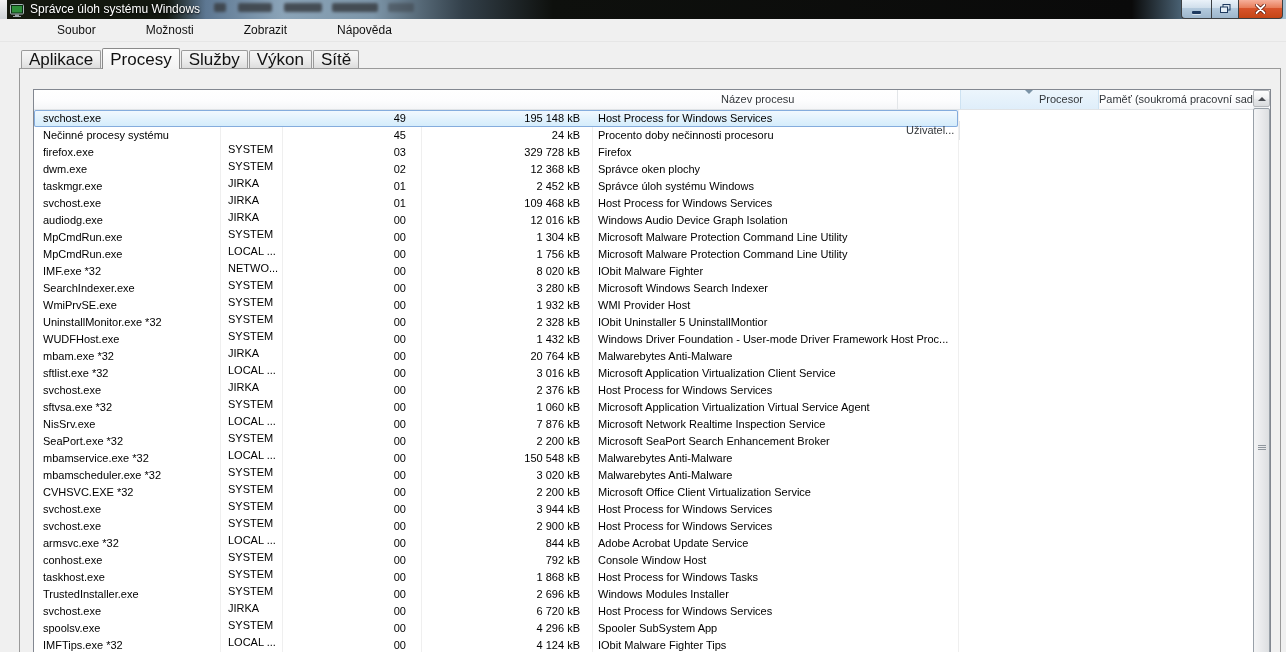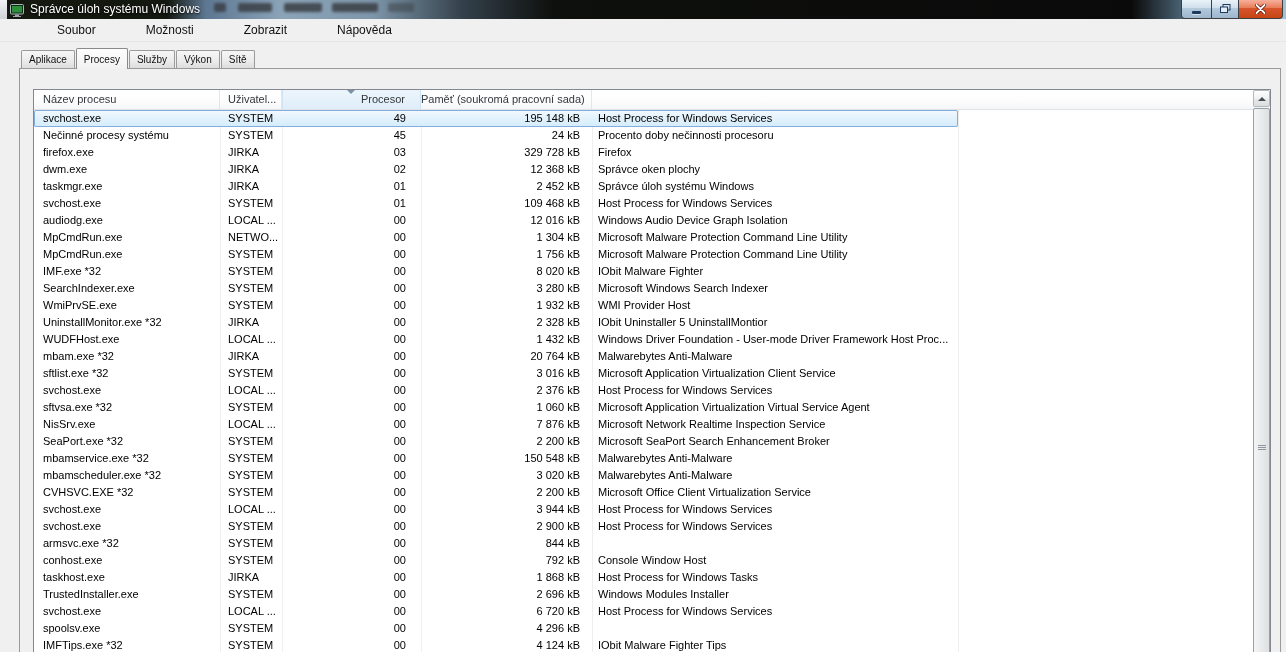--- a/index.html
+++ b/index.html
@@ -34,48 +34,48 @@
 
   
   .menubar{position:absolute;top:19px;left:0;width:1286px;height:23px;background:#f0f0f0;
     border-bottom:1px solid #e6e6e6;display:flex;align-items:center;padding-left:15px;
     box-sizing:border-box;}
   .menu-item{font-size:12px;color:#111;padding:2px 8px;white-space:nowrap;margin-left:34px;}
 
   
   .tabstrip{position:absolute;top:47px;left:21px;height:21px;display:flex;
     align-items:flex-end;z-index:5;}
-  .tab{box-sizing:border-box;font-size:10px;color:#111;white-space:nowrap;
+  .tab{box-sizing:border-box;font-size:17px;color:#111;white-space:nowrap;
     background:linear-gradient(#f6f6f6,#ebebeb 60%,#dddddd);
     border:1px solid #9a9a9a;border-bottom:none;border-radius:2px 2px 0 0;
     height:18px;line-height:16px;padding:1px 7px 0 7px;margin-right:1px;}
   .tab.active{background:linear-gradient(#fdfdfd,#f2f2f2);height:21px;line-height:18px;
     padding-top:2px;margin-bottom:-1px;border-color:#8a8a8a;position:relative;z-index:6;}
 
   
   .tabpage{position:absolute;left:19px;top:68px;width:1262px;height:600px;
     background:#f0f0f0;border:1px solid #9a9a9a;box-sizing:border-box;}
 
   
   .listview{position:absolute;left:13px;top:20px;width:1238px;height:570px;
     background:#fff;border:1px solid #828790;box-sizing:border-box;}
-  .lv-header{position:absolute;top:0;left:0;right:8px;height:20px;box-sizing:border-box;
+  .lv-header{position:absolute;top:0;left:0;right:0;height:20px;box-sizing:border-box;
     display:flex;background:linear-gradient(#ffffff,#fdfdfe 55%,#f5f6f8);
-    border-bottom:1px solid #e0e3e6;z-index:2;}
+    border-bottom:1px solid #e0e3e6;z-index:2;justify-content:flex-end;}
   .hcell{box-sizing:border-box;position:relative;height:19px;line-height:19px;
     font-size:11px;color:#33373b;border-right:1px solid #e3e6e9;
     white-space:nowrap;overflow:hidden;}
   .hcell.sorted{background:linear-gradient(#ecf5fc,#dfeefa);
     border-right-color:#cde2f2;box-shadow:inset 1px 0 0 #cde2f2;}
   .sort-arrow{position:absolute;top:0;left:50%;margin-left:-4px;width:0;height:0;
     border-left:4px solid transparent;border-right:4px solid transparent;
     border-top:4px solid #7b93a6;}
 
   .col-name{width:186px;padding-left:9px;padding-right:4px;}
-  .col-user{width:62px;padding-left:8px;padding-right:0;}
+  .col-user{width:62px;padding-left:8px;padding-right:0;margin-top:31px;}
   .col-cpu{width:139px;text-align:right;padding-right:15px;}
   .col-mem{width:171px;text-align:right;padding-right:12px;}
   .col-desc{width:366px;padding-left:6px;padding-right:4px;}
 
   .lv-body{position:absolute;top:20px;left:0;width:924px;height:544px;z-index:1;}
   .colsep{position:absolute;top:0;height:544px;width:1px;background:#efefef;z-index:0;}
   .row{position:relative;display:flex;height:17px;line-height:17px;width:924px;z-index:1;}
   .cell{box-sizing:border-box;font-size:11px;color:#000;height:17px;
     white-space:nowrap;overflow:hidden;}
   .row.selected{background:linear-gradient(#f3f9fe,#e2f2fd 50%,#d3ecfb);
@@ -343,20 +343,21 @@
             <div class="cell col-user">SYSTEM</div>
             <div class="cell col-cpu">00</div>
             <div class="cell col-mem">2 900 kB</div>
             <div class="cell col-desc">Host Process for Windows Services</div>
           </div>
           <div class="row">
             <div class="cell col-name">armsvc.exe *32</div>
             <div class="cell col-user">SYSTEM</div>
             <div class="cell col-cpu">00</div>
             <div class="cell col-mem">844 kB</div>
+            <div class="cell col-desc">Adobe Acrobat Update Service</div>
           </div>
           <div class="row">
             <div class="cell col-name">conhost.exe</div>
             <div class="cell col-user">SYSTEM</div>
             <div class="cell col-cpu">00</div>
             <div class="cell col-mem">792 kB</div>
             <div class="cell col-desc">Console Window Host</div>
           </div>
           <div class="row">
             <div class="cell col-name">taskhost.exe</div>
@@ -377,20 +378,21 @@
             <div class="cell col-user">LOCAL ...</div>
             <div class="cell col-cpu">00</div>
             <div class="cell col-mem">6 720 kB</div>
             <div class="cell col-desc">Host Process for Windows Services</div>
           </div>
           <div class="row">
             <div class="cell col-name">spoolsv.exe</div>
             <div class="cell col-user">SYSTEM</div>
             <div class="cell col-cpu">00</div>
             <div class="cell col-mem">4 296 kB</div>
+            <div class="cell col-desc">Spooler SubSystem App</div>
           </div>
           <div class="row">
             <div class="cell col-name">IMFTips.exe *32</div>
             <div class="cell col-user">SYSTEM</div>
             <div class="cell col-cpu">00</div>
             <div class="cell col-mem">4 124 kB</div>
             <div class="cell col-desc">IObit Malware Fighter Tips</div>
           </div>
         </div>
       <div class="scrollbar">

